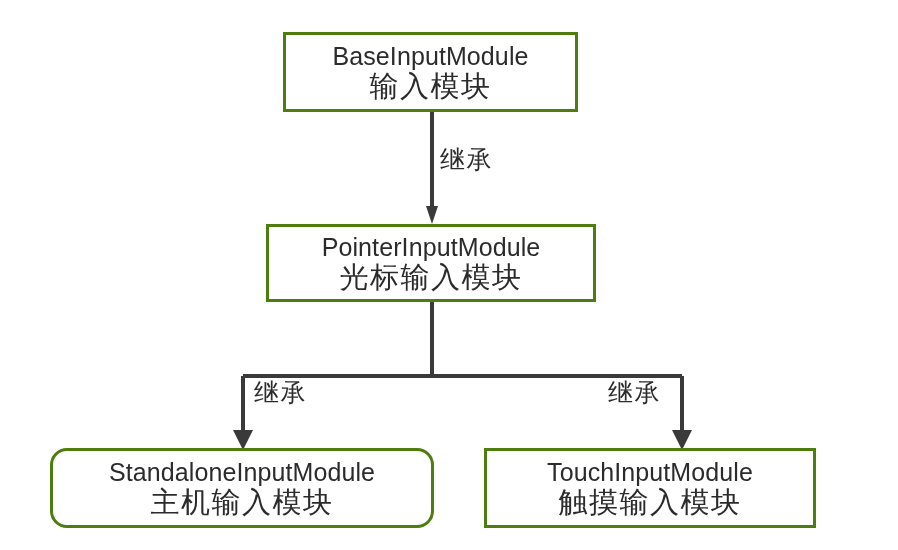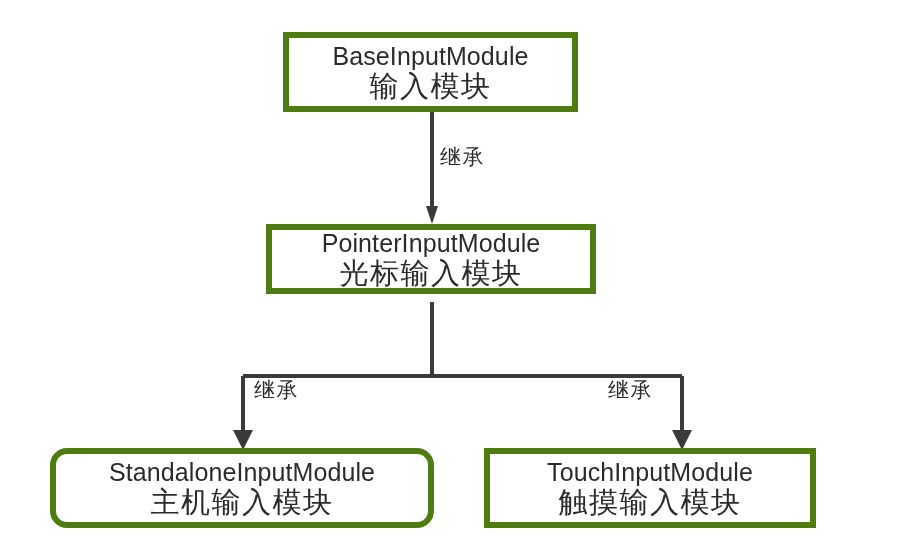--- a/index.html
+++ b/index.html
@@ -12,52 +12,52 @@
     width: 898px;
     height: 550px;
     background: #ffffff;
     overflow: hidden;
     font-family: "Liberation Sans", "DejaVu Sans", sans-serif;
   }
   .node {
     position: absolute;
     box-sizing: border-box;
     background: #ffffff;
-    border: 6px solid #4d7c0f;
+    border: 3px solid #4d7c0f;
     display: flex;
     flex-direction: column;
     align-items: center;
     justify-content: center;
     color: #2b2b2b;
     line-height: 1.12;
   }
   .node .line-en {
     font-size: 25px;
     letter-spacing: 0.1px;
     white-space: nowrap;
   }
   .node .line-cn {
     font-size: 29px;
     letter-spacing: 1.5px;
     white-space: nowrap;
   }
   #node-base      { left: 283px; top: 32px;  width: 295px; height: 80px; }
-  #node-pointer   { left: 266px; top: 224px; width: 330px; height: 70px; }
+  #node-pointer   { left: 266px; top: 224px; width: 330px; height: 78px; }
   #node-standalone{ left: 50px;  top: 448px; width: 384px; height: 80px; border-radius: 17px; }
   #node-touch     { left: 484px; top: 448px; width: 332px; height: 80px; text-align: center; }
 
   .edge-layer {
     position: absolute;
     left: 0; top: 0;
     width: 898px;
     height: 550px;
   }
   .edge-label {
     position: absolute;
-    font-size: 21px;
+    font-size: 25px;
     color: #2b2b2b;
     letter-spacing: 1.5px;
     white-space: nowrap;
   }
   #label-inherit-top    { left: 440px; top: 143px; }
   #label-inherit-left   { left: 254px; top: 376px; }
   #label-inherit-right  { left: 608px; top: 376px; }
 </style>
 </head>
 <body>

